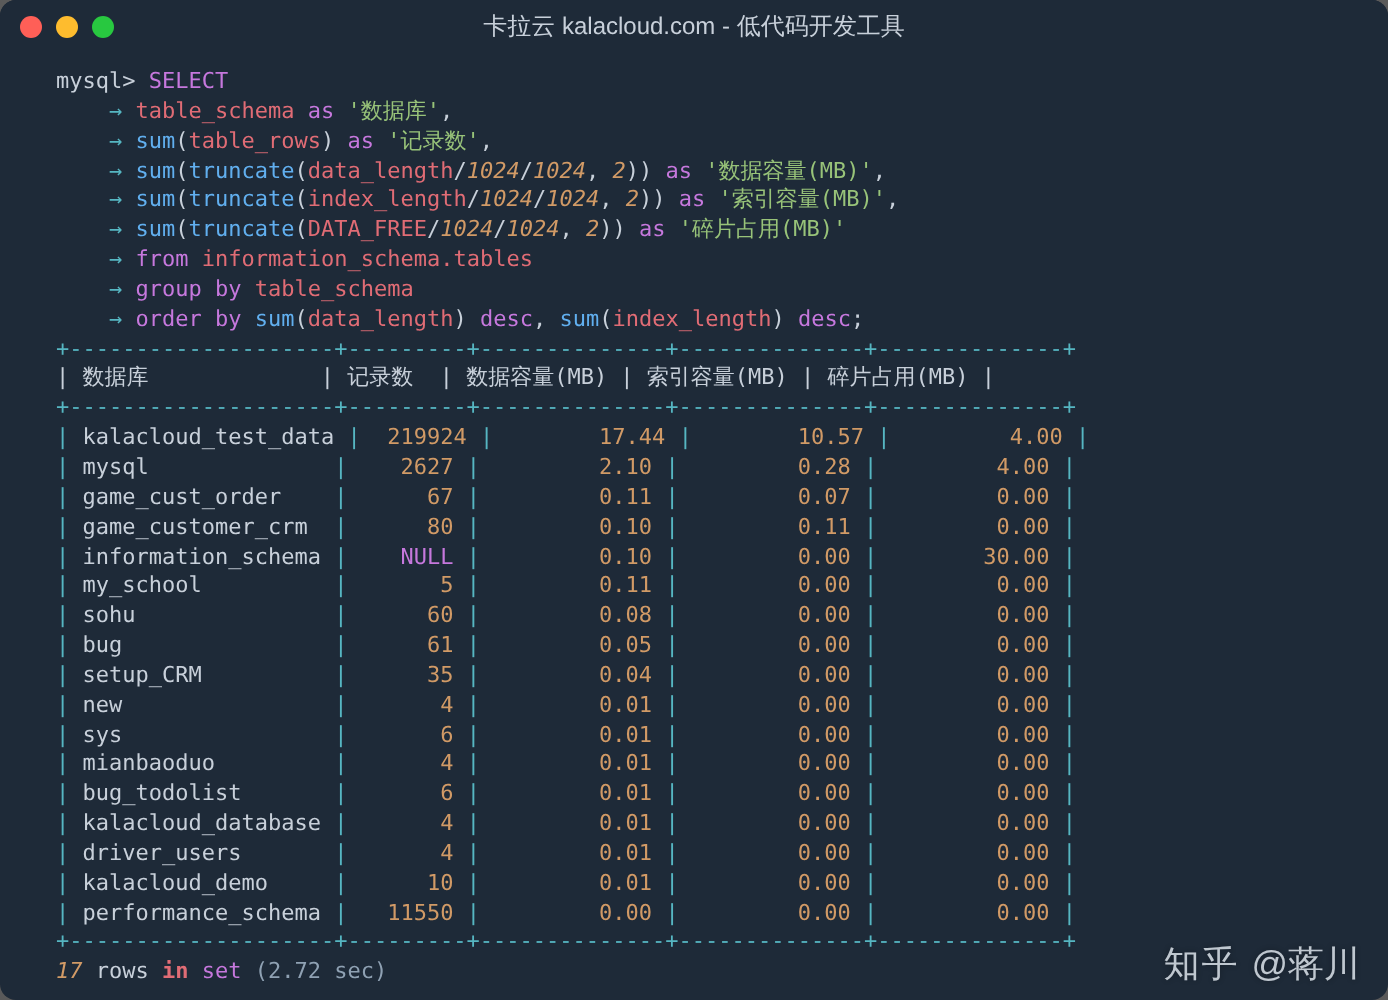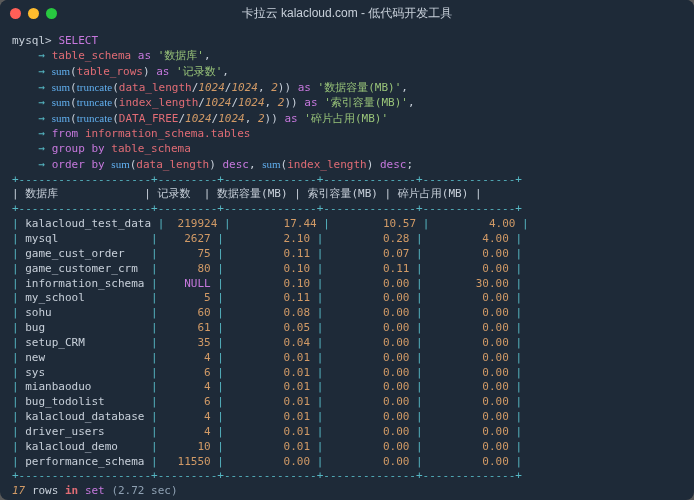--- a/index.html
+++ b/index.html
@@ -41,29 +41,29 @@
     position: absolute;
     left: 0; right: 0;
     text-align: center;
     color: #c8d0da;
     font-size: 12px;
     font-family: -apple-system, "PingFang SC", sans-serif;
     pointer-events: none;
   }
   .term {
     flex: 1;
-    padding: 8px 12px 6px 12px;
+    padding: 8px 12px 6px 28px;
     color: #c8d0da;
     line-height: 1.35;
     white-space: pre;
     overflow: hidden;
   }
   .prompt { color: #c8d0da; }
   .kw { color: #c678dd; }
-  .fn { color: #61afef; font-family: Liberation Serif, serif; }
+  .fn { color: #61afef; }
   .str { color: #98c379; }
   .num { color: #d19a66; font-style: italic; }
   .ident { color: #e06c75; }
   .arrow { color: #56b6c2; }
   .dim { color: #8fa1b3; }
   .sep { color: #56b6c2; }
   .tbl { color: #56b6c2; }
   .head { color: #c8d0da; }
   .row-name { color: #c8d0da; }
   .row-num { color: #d19a66; }
@@ -110,31 +110,35 @@
     <span class="arrow">→</span> <span class="fn">sum</span>(<span class="fn">truncate</span>(<span class="ident">index_length</span>/<span class="num">1024</span>/<span class="num">1024</span>, <span class="num">2</span>)) <span class="kw">as</span> <span class="str">'索引容量(MB)'</span>,
     <span class="arrow">→</span> <span class="fn">sum</span>(<span class="fn">truncate</span>(<span class="ident">DATA_FREE</span>/<span class="num">1024</span>/<span class="num">1024</span>, <span class="num">2</span>)) <span class="kw">as</span> <span class="str">'碎片占用(MB)'</span>
     <span class="arrow">→</span> <span class="kw">from</span> <span class="ident">information_schema.tables</span>
     <span class="arrow">→</span> <span class="kw">group by</span> <span class="ident">table_schema</span>
     <span class="arrow">→</span> <span class="kw">order by</span> <span class="fn">sum</span>(<span class="ident">data_length</span>) <span class="kw">desc</span>, <span class="fn">sum</span>(<span class="ident">index_length</span>) <span class="kw">desc</span>;
 <span class="tbl">+--------------------+---------+--------------+--------------+--------------+</span>
 <span id="hdr" class="head">| 数据库             | 记录数  | 数据容量(MB) | 索引容量(MB) | 碎片占用(MB) |</span>
 <span class="tbl">+--------------------+---------+--------------+--------------+--------------+</span>
 <span id="rows"><span class="sep">|</span> <span class="row-name">kalacloud_test_data</span> <span class="sep">|</span> <span class="row-num"> 219924</span> <span class="sep">|</span> <span class="row-num">       17.44</span> <span class="sep">|</span> <span class="row-num">       10.57</span> <span class="sep">|</span> <span class="row-num">        4.00</span> <span class="sep">|</span>
 <span class="sep">|</span> <span class="row-name">mysql             </span> <span class="sep">|</span> <span class="row-num">   2627</span> <span class="sep">|</span> <span class="row-num">        2.10</span> <span class="sep">|</span> <span class="row-num">        0.28</span> <span class="sep">|</span> <span class="row-num">        4.00</span> <span class="sep">|</span>
-<span class="sep">|</span> <span class="row-name">game_cust_order   </span> <span class="sep">|</span> <span class="row-num">     75</span> <span class="sep">|</span> <span class="row-num">        0.11</span> <span class="sep">|</span> <span class="row-num">        0.07</span> <span class="sep">|</span> <span class="row-num">        0.00</span> <span class="sep">|</span>
+<span class="sep">|</span> <span class="row-name">game_cust_order   </span> <span class="sep">|</span> <span class="row-num">     67</span> <span class="sep">|</span> <span class="row-num">        0.11</span> <span class="sep">|</span> <span class="row-num">        0.07</span> <span class="sep">|</span> <span class="row-num">        0.00</span> <span class="sep">|</span>
 <span class="sep">|</span> <span class="row-name">game_customer_crm </span> <span class="sep">|</span> <span class="row-num">     80</span> <span class="sep">|</span> <span class="row-num">        0.10</span> <span class="sep">|</span> <span class="row-num">        0.11</span> <span class="sep">|</span> <span class="row-num">        0.00</span> <span class="sep">|</span>
 <span class="sep">|</span> <span class="row-name">information_schema</span> <span class="sep">|</span> <span class="row-num null">   NULL</span> <span class="sep">|</span> <span class="row-num">        0.10</span> <span class="sep">|</span> <span class="row-num">        0.00</span> <span class="sep">|</span> <span class="row-num">       30.00</span> <span class="sep">|</span>
 <span class="sep">|</span> <span class="row-name">my_school         </span> <span class="sep">|</span> <span class="row-num">      5</span> <span class="sep">|</span> <span class="row-num">        0.11</span> <span class="sep">|</span> <span class="row-num">        0.00</span> <span class="sep">|</span> <span class="row-num">        0.00</span> <span class="sep">|</span>
 <span class="sep">|</span> <span class="row-name">sohu              </span> <span class="sep">|</span> <span class="row-num">     60</span> <span class="sep">|</span> <span class="row-num">        0.08</span> <span class="sep">|</span> <span class="row-num">        0.00</span> <span class="sep">|</span> <span class="row-num">        0.00</span> <span class="sep">|</span>
 <span class="sep">|</span> <span class="row-name">bug               </span> <span class="sep">|</span> <span class="row-num">     61</span> <span class="sep">|</span> <span class="row-num">        0.05</span> <span class="sep">|</span> <span class="row-num">        0.00</span> <span class="sep">|</span> <span class="row-num">        0.00</span> <span class="sep">|</span>
 <span class="sep">|</span> <span class="row-name">setup_CRM         </span> <span class="sep">|</span> <span class="row-num">     35</span> <span class="sep">|</span> <span class="row-num">        0.04</span> <span class="sep">|</span> <span class="row-num">        0.00</span> <span class="sep">|</span> <span class="row-num">        0.00</span> <span class="sep">|</span>
 <span class="sep">|</span> <span class="row-name">new               </span> <span class="sep">|</span> <span class="row-num">      4</span> <span class="sep">|</span> <span class="row-num">        0.01</span> <span class="sep">|</span> <span class="row-num">        0.00</span> <span class="sep">|</span> <span class="row-num">        0.00</span> <span class="sep">|</span>
 <span class="sep">|</span> <span class="row-name">sys               </span> <span class="sep">|</span> <span class="row-num">      6</span> <span class="sep">|</span> <span class="row-num">        0.01</span> <span class="sep">|</span> <span class="row-num">        0.00</span> <span class="sep">|</span> <span class="row-num">        0.00</span> <span class="sep">|</span>
 <span class="sep">|</span> <span class="row-name">mianbaoduo        </span> <span class="sep">|</span> <span class="row-num">      4</span> <span class="sep">|</span> <span class="row-num">        0.01</span> <span class="sep">|</span> <span class="row-num">        0.00</span> <span class="sep">|</span> <span class="row-num">        0.00</span> <span class="sep">|</span>
 <span class="sep">|</span> <span class="row-name">bug_todolist      </span> <span class="sep">|</span> <span class="row-num">      6</span> <span class="sep">|</span> <span class="row-num">        0.01</span> <span class="sep">|</span> <span class="row-num">        0.00</span> <span class="sep">|</span> <span class="row-num">        0.00</span> <span class="sep">|</span>
 <span class="sep">|</span> <span class="row-name">kalacloud_database</span> <span class="sep">|</span> <span class="row-num">      4</span> <span class="sep">|</span> <span class="row-num">        0.01</span> <span class="sep">|</span> <span class="row-num">        0.00</span> <span class="sep">|</span> <span class="row-num">        0.00</span> <span class="sep">|</span>
 <span class="sep">|</span> <span class="row-name">driver_users      </span> <span class="sep">|</span> <span class="row-num">      4</span> <span class="sep">|</span> <span class="row-num">        0.01</span> <span class="sep">|</span> <span class="row-num">        0.00</span> <span class="sep">|</span> <span class="row-num">        0.00</span> <span class="sep">|</span>
 <span class="sep">|</span> <span class="row-name">kalacloud_demo    </span> <span class="sep">|</span> <span class="row-num">     10</span> <span class="sep">|</span> <span class="row-num">        0.01</span> <span class="sep">|</span> <span class="row-num">        0.00</span> <span class="sep">|</span> <span class="row-num">        0.00</span> <span class="sep">|</span>
 <span class="sep">|</span> <span class="row-name">performance_schema</span> <span class="sep">|</span> <span class="row-num">  11550</span> <span class="sep">|</span> <span class="row-num">        0.00</span> <span class="sep">|</span> <span class="row-num">        0.00</span> <span class="sep">|</span> <span class="row-num">        0.00</span> <span class="sep">|</span>
 </span><span class="tbl">+--------------------+---------+--------------+--------------+--------------+</span>
 <span class="footer"><span class="num">17</span> <span class="rows">rows</span> <span class="in">in</span> <span class="set">set</span> <span class="dim">(2.72 sec)</span></span></div>
 
+  <div class="watermark">
+    <span class="zh">知乎</span>
+    <span>@蒋川</span>
+  </div>
 </div>
 
 </body></html>

